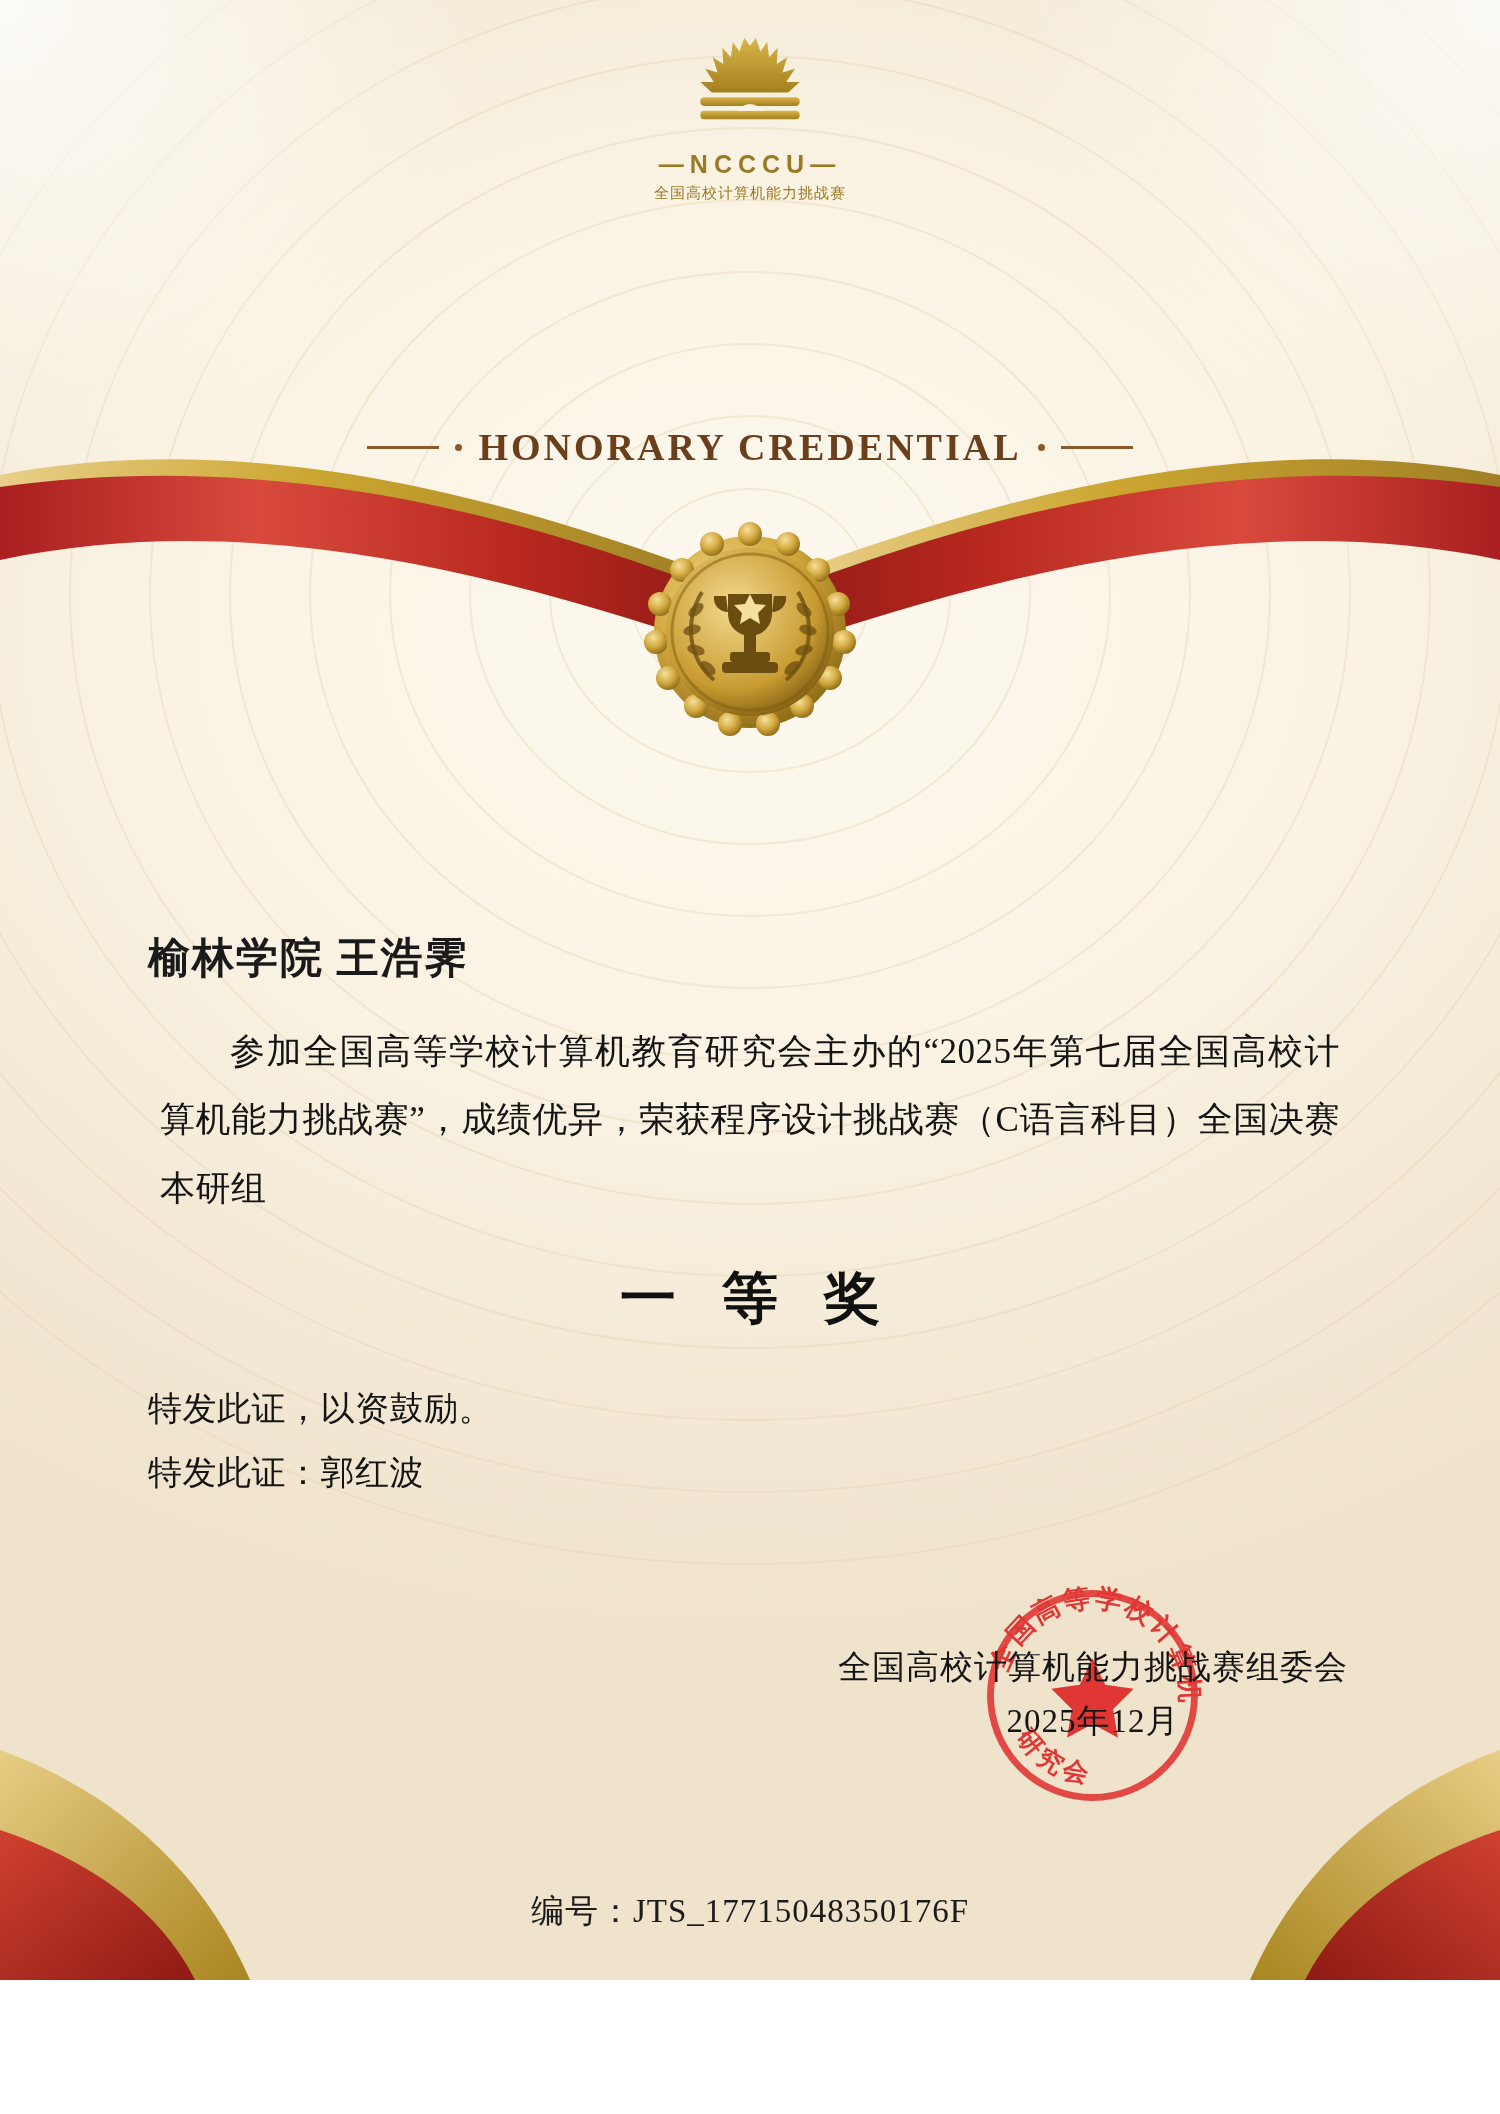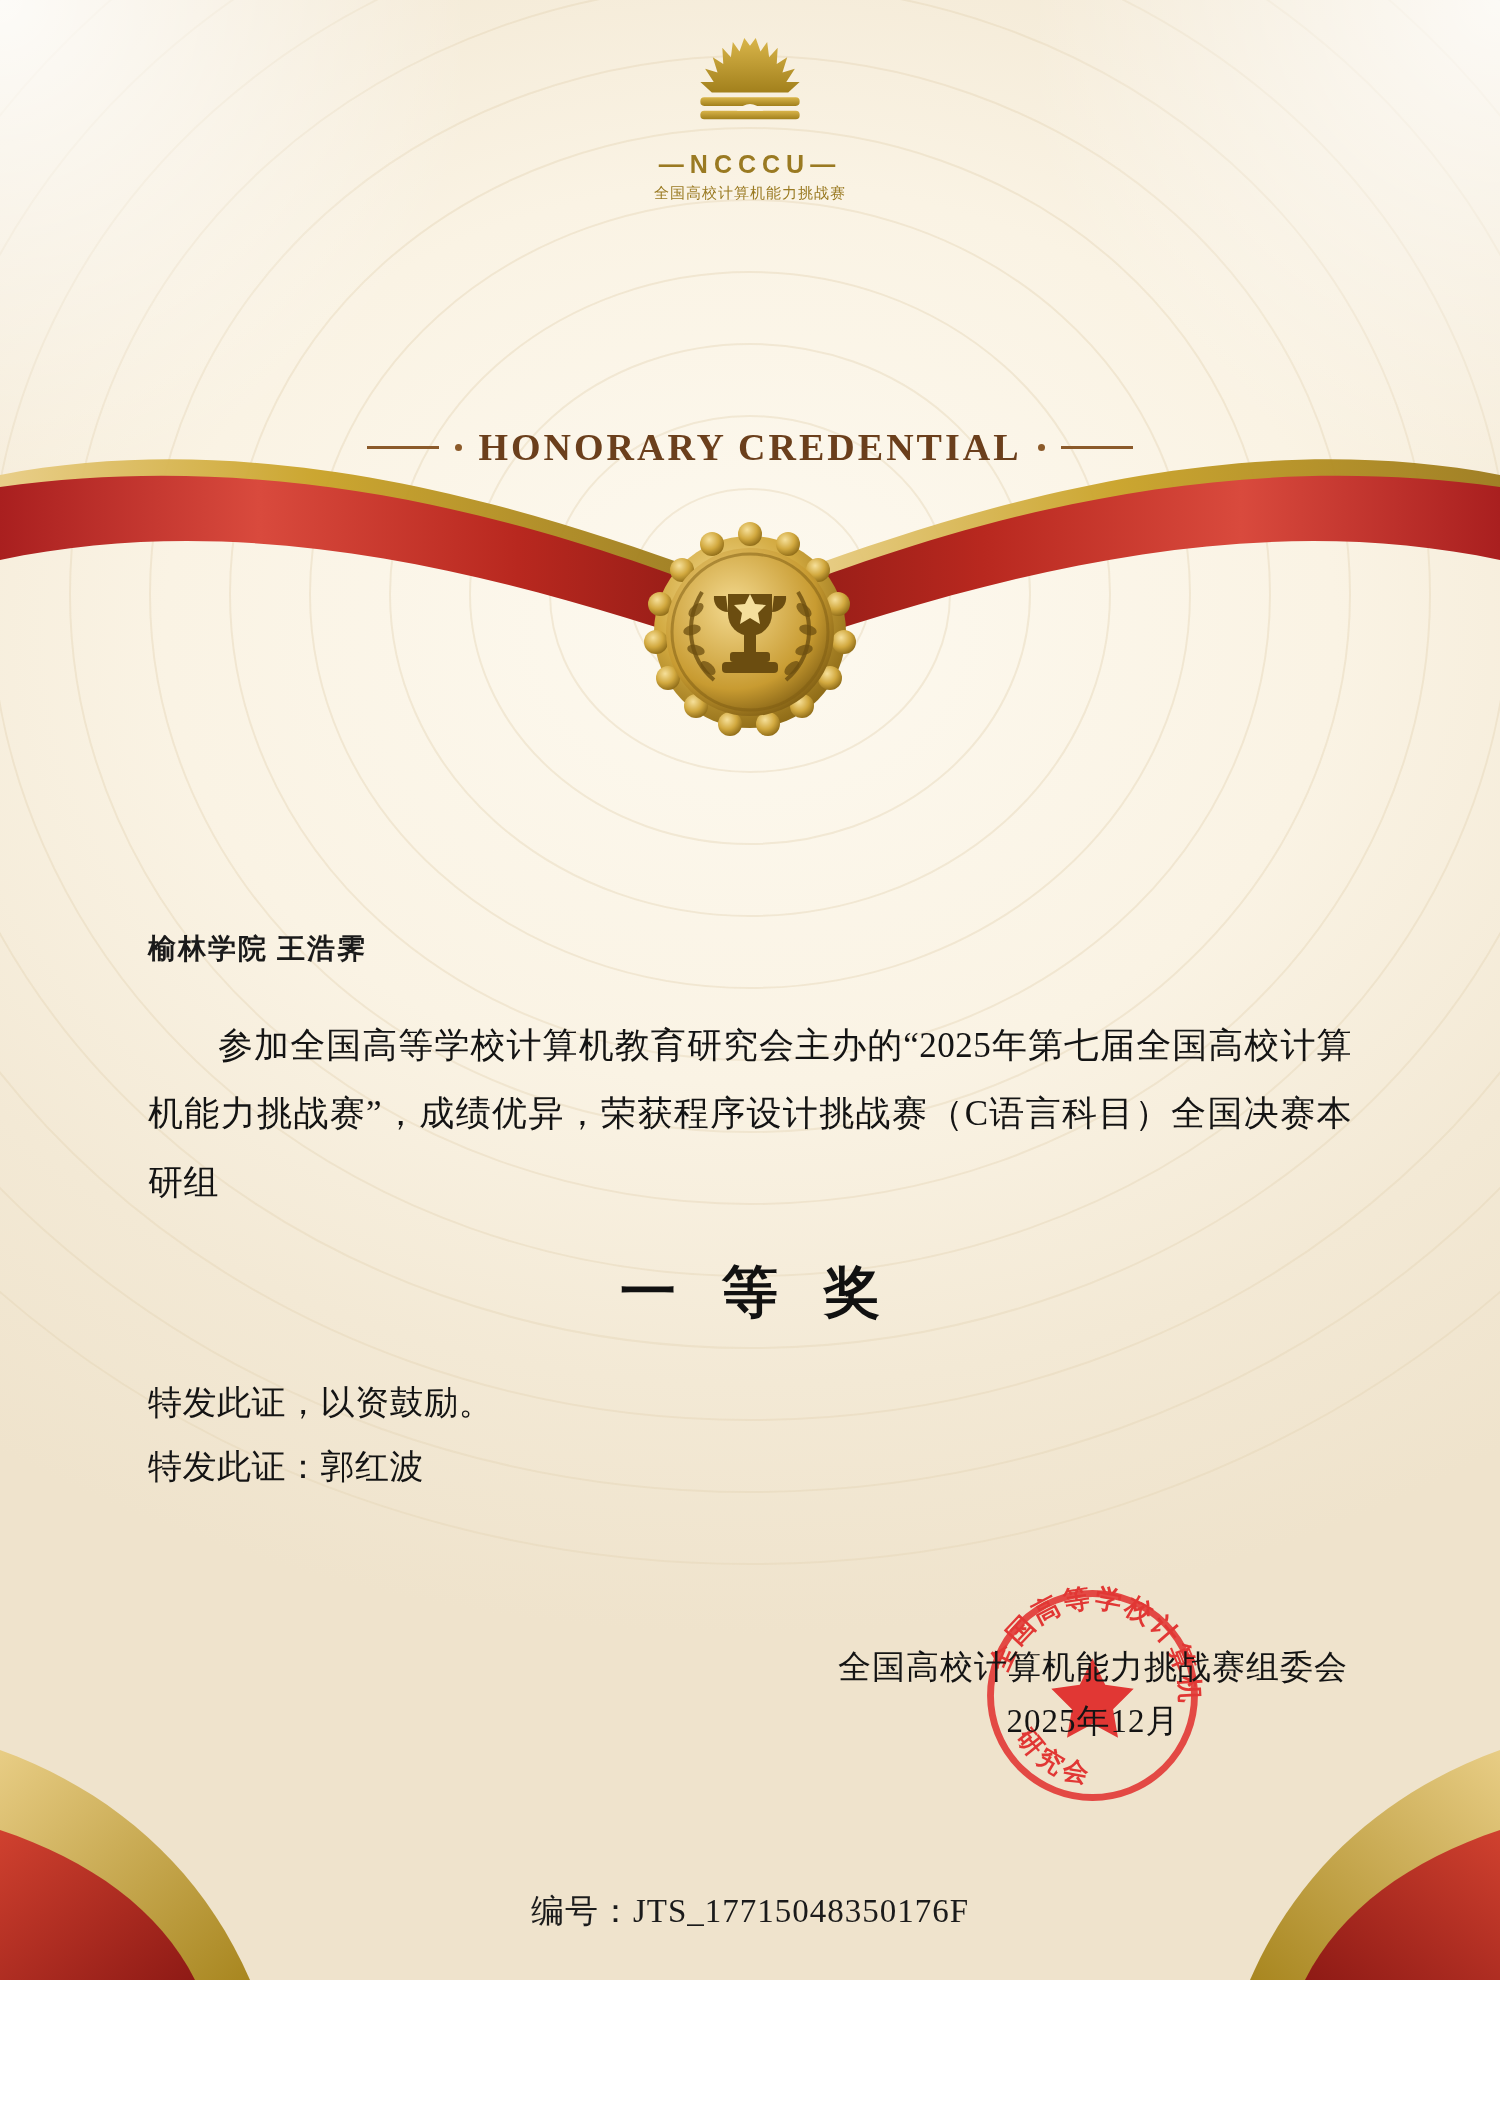--- a/index.html
+++ b/index.html
@@ -131,35 +131,35 @@
 
   
   .body-area {
     position: absolute;
     left: 0; right: 0;
     top: 930px;
     padding: 0 148px;
   }
   .recipient {
     font-family: "Liberation Serif", serif;
-    font-size: 28px;
+    font-size: 42px;
     font-weight: bold;
     color: #1a1a1a;
     letter-spacing: 2px;
-    margin-bottom: 44px;
+    margin-bottom: 32px;
   }
   .paragraph {
     font-family: "Liberation Serif", serif;
     font-size: 35px;
     line-height: 1.95;
     color: #141414;
     text-indent: 70px;
     letter-spacing: 0.5px;
     text-align: justify;
-    margin: 0;
+    margin: 12px;
   }
   .award-line {
     text-align: center;
     font-family: "Liberation Serif", serif;
     font-size: 56px;
     font-weight: bold;
     letter-spacing: 16px;
     text-indent: 16px;
     color: #111;
     margin: 38px 0 40px 0;

